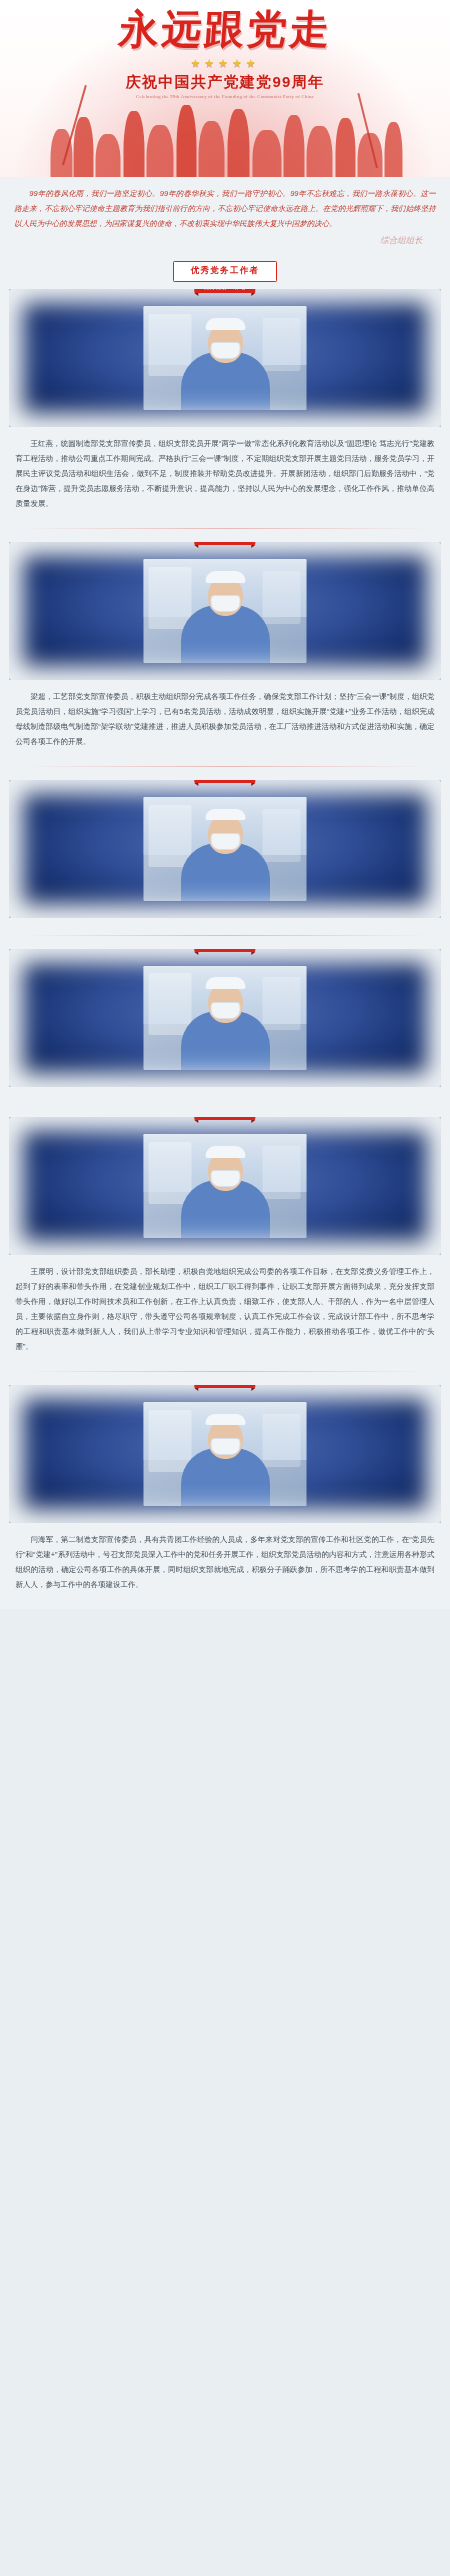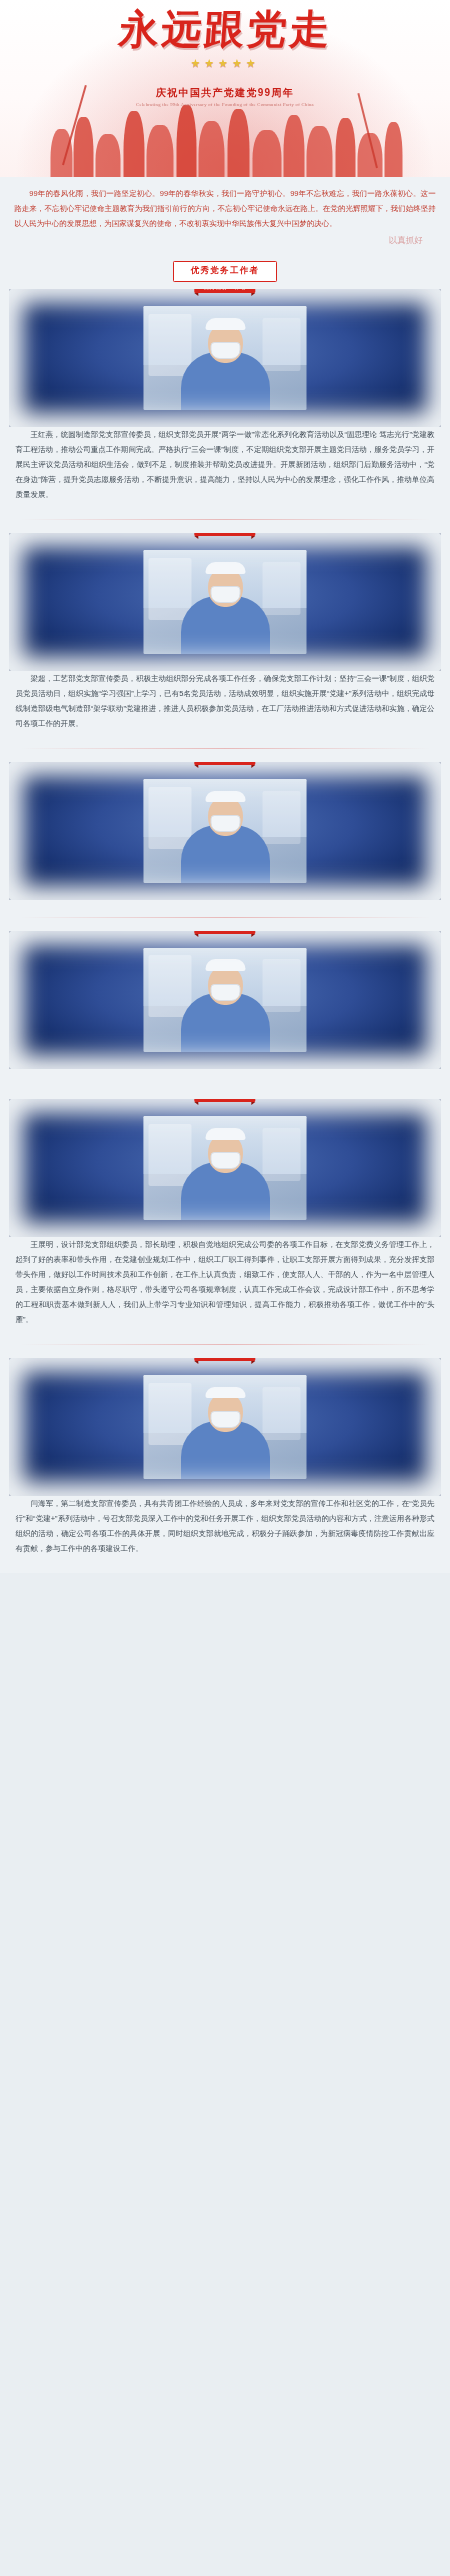--- a/index.html
+++ b/index.html
@@ -101,22 +101,22 @@
     transform: skewX(-4deg);
   }
   .stars {
     margin-top: 6.5px;
     color: #e8bf3a;
     font-size: 11px;
     letter-spacing: 3.9px;
     text-shadow: 0 0.7px 0 rgba(160,20,10,.35);
   }
   .hero-sub {
-    margin-top: 16px;
-    font-size: 10px;
+    margin-top: 3px;
+    font-size: 15px;
     font-weight: 700;
     color: #c81f17;
     letter-spacing: 1.3px;
   }
   .hero-sub-en {
     margin-top: 2.6px;
     font-size: 4.6px;
     color: #c9706a;
     letter-spacing: 0.3px;
     font-family: "Liberation Serif", serif;
@@ -124,20 +124,21 @@
 
   
   .intro {
     margin: 9px 14.3px 3.9px 14.3px;
     font-size: 7.5px;
     line-height: 2.0;
     color: #c0392b;
     text-align: justify;
     text-indent: 2em;
     position: relative;
+    font-style: italic;
   }
   .intro .sig {
     display: block;
     text-align: right;
     color: #d9a0a0;
     font-size: 8.5px;
     font-family: "Liberation Serif", serif;
     margin-top: 1.3px;
     padding-right: 13px;
   }
@@ -274,20 +275,21 @@
   .badge::after {
     content: "";
     position: absolute;
     top: 100%;
     border-style: solid;
   }
   .badge::before { left: 0;  border-width: 3.3px 0 0 4.6px; border-color: #8c150f transparent transparent transparent; }
   .badge::after  { right: 0; border-width: 3.3px 4.6px 0 0; border-color: #8c150f transparent transparent transparent; }
 
   .person-text {
+    margin-top: 9px;
     padding: 0 6.5px;
     font-size: 7.5px;
     line-height: 2.0;
     color: #3f4a54;
     text-align: justify;
     text-indent: 2em;
   }
 
   .divider {
     height: 0.7px;
@@ -323,21 +325,21 @@
     <div class="hero-title">
       <div class="main">永远跟党走</div>
       <div class="stars">★★★★★</div>
       <div class="hero-sub">庆祝中国共产党建党99周年</div>
       <div class="hero-sub-en">Celebrating the 99th Anniversary of the Founding of the Communist Party of China</div>
     </div>
   </div>
 
   <div class="intro">
     <span>99年的春风化雨，我们一路坚定初心。99年的春华秋实，我们一路守护初心。99年不忘秋难忘，我们一路永葆初心。这一路走来，不忘初心牢记使命主题教育为我们指引前行的方向，不忘初心牢记使命永远在路上。在党的光辉照耀下，我们始终坚持以人民为中心的发展思想，为国家谋复兴的使命，不改初衷实现中华民族伟大复兴中国梦的决心。</span>
-    <span class="sig">以真抓好</span>
+    <span class="sig">综合组组长</span>
   </div>
 
   <div class="section-head">
     <span class="ribbon">优秀党务工作者</span>
   </div>
 
   <div class="card">
     <div class="photo-wrap">
       <span class="badge">优秀党务工作者</span>
       <div class="photo-inner">
@@ -360,21 +362,21 @@
       <div class="photo-inner">
         <div class="fig-bg-1"></div>
           <div class="fig-bg-2"></div>
           <div class="fig-bg-3"></div>
         <div class="fig-body"></div>
           <div class="fig-head"></div>
         <div class="fig-cap"></div>
           <div class="fig-mask"></div>
       </div>
     </div>
-    <div class="person-text">梁超，工艺部党支部宣传委员，积极主动组织部分完成各项工作任务，确保党支部工作计划；坚持“三会一课”制度，组织党员党员活动日，组织实施“学习强国”上学习，已有5名党员活动，活动成效明显，组织实施开展“党建+”系列活动中，组织完成母线制造部级电气制造部“架学联动”党建推进，推进人员积极参加党员活动，在工厂活动推进活动和方式促进活动和实施，确定公司各项工作的开展。</div>
+    <div class="person-text">梁超，工艺部党支部宣传委员，积极主动组织部分完成各项工作任务，确保党支部工作计划；坚持“三会一课”制度，组织党员党员活动日，组织实施“学习强国”上学习，已有5名党员活动，活动成效明显，组织实施开展“党建+”业务工作活动，组织完成母线制造部级电气制造部“架学联动”党建推进，推进人员积极参加党员活动，在工厂活动推进活动和方式促进活动和实施，确定公司各项工作的开展。</div>
   </div>
   <div class="divider"></div>
 
   <div class="card">
     <div class="photo-wrap">
       <span class="badge">优秀党务工作者</span>
       <div class="photo-inner">
         <div class="fig-bg-1"></div>
           <div class="fig-bg-2"></div>
           <div class="fig-bg-3"></div>
@@ -426,17 +428,17 @@
       <div class="photo-inner">
         <div class="fig-bg-1"></div>
           <div class="fig-bg-2"></div>
           <div class="fig-bg-3"></div>
         <div class="fig-body"></div>
           <div class="fig-head"></div>
         <div class="fig-cap"></div>
           <div class="fig-mask"></div>
       </div>
     </div>
-    <div class="person-text">闫海军，第二制造支部宣传委员，具有共青团工作经验的人员成，多年来对党支部的宣传工作和社区党的工作，在“党员先行”和“党建+”系列活动中，号召支部党员深入工作中的党和任务开展工作，组织支部党员活动的内容和方式，注意运用各种形式组织的活动，确定公司各项工作的具体开展，同时组织支部就地完成，积极分子踊跃参加，为新冠病毒疫情防控工作贡献出应有贡献，参与工作中的各项建设工作。</div>
+    <div class="person-text">闫海军，第二制造支部宣传委员，具有共青团工作经验的人员成，多年来对党支部的宣传工作和社区党的工作，在“党员先行”和“党建+”系列活动中，号召支部党员深入工作中的党和任务开展工作，组织支部党员活动的内容和方式，注意运用各种形式组织的活动，确定公司各项工作的具体开展，同时组织支部就地完成，积极分子踊跃参加，所不思考学的工程和职责基本做到新人人，参与工作中的各项建设工作。</div>
   </div>
 
 </div>
 
 
 </body></html>

